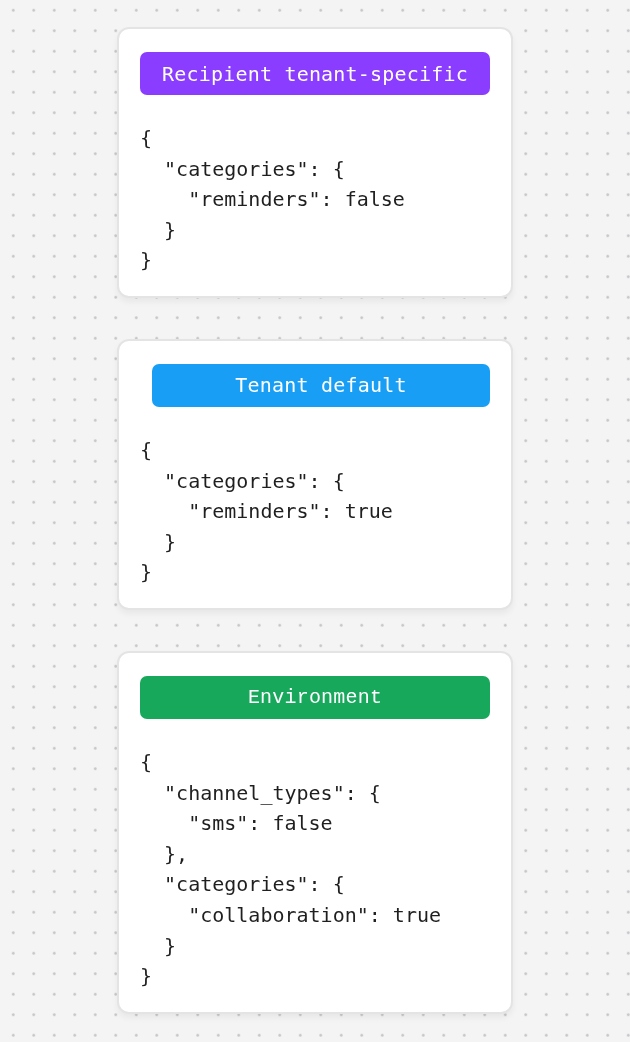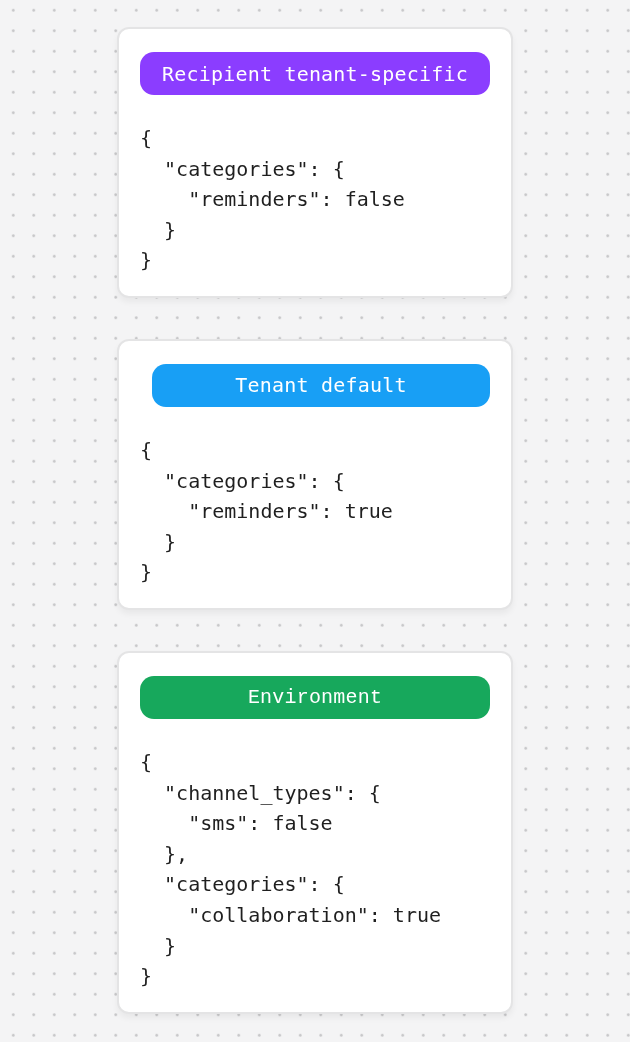--- a/index.html
+++ b/index.html
@@ -30,21 +30,21 @@
   }
   .card {
     background: #ffffff;
     border: 2px solid #e4e4e5;
     border-radius: 12px;
     padding: 23px 21px 20px 21px;
     box-shadow: 0 4px 6px rgba(0,0,0,0.05);
   }
   .badge {
     height: 43px;
-    border-radius: 14px;
+    border-radius: 7px;
     display: flex;
     align-items: center;
     justify-content: center;
     color: #ffffff;
     font-size: 20px;
     font-weight: 500;
     letter-spacing: 0.2px;
     margin-bottom: 28px;
     white-space: pre;
   }

